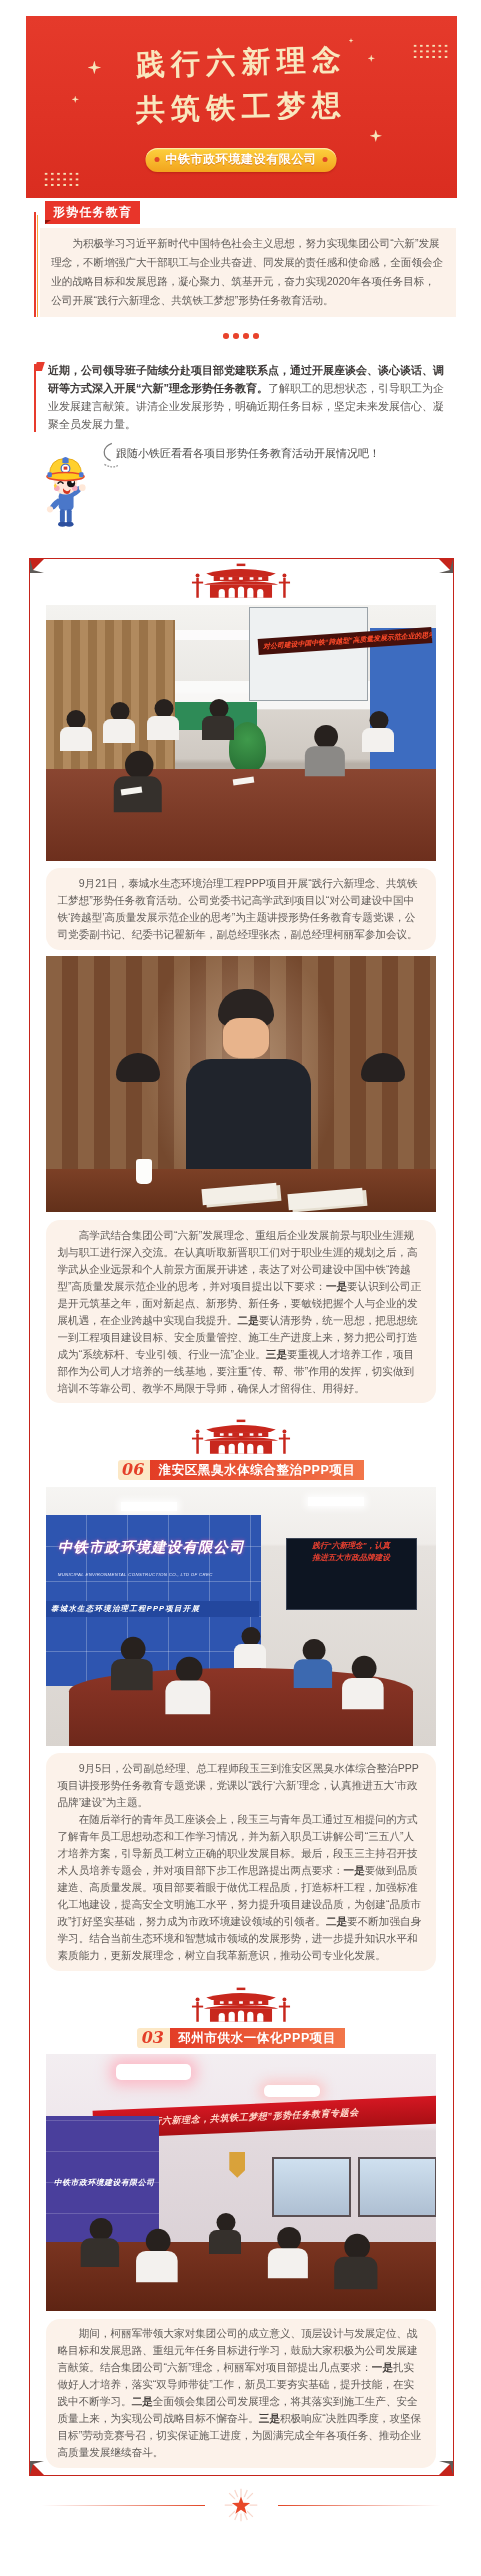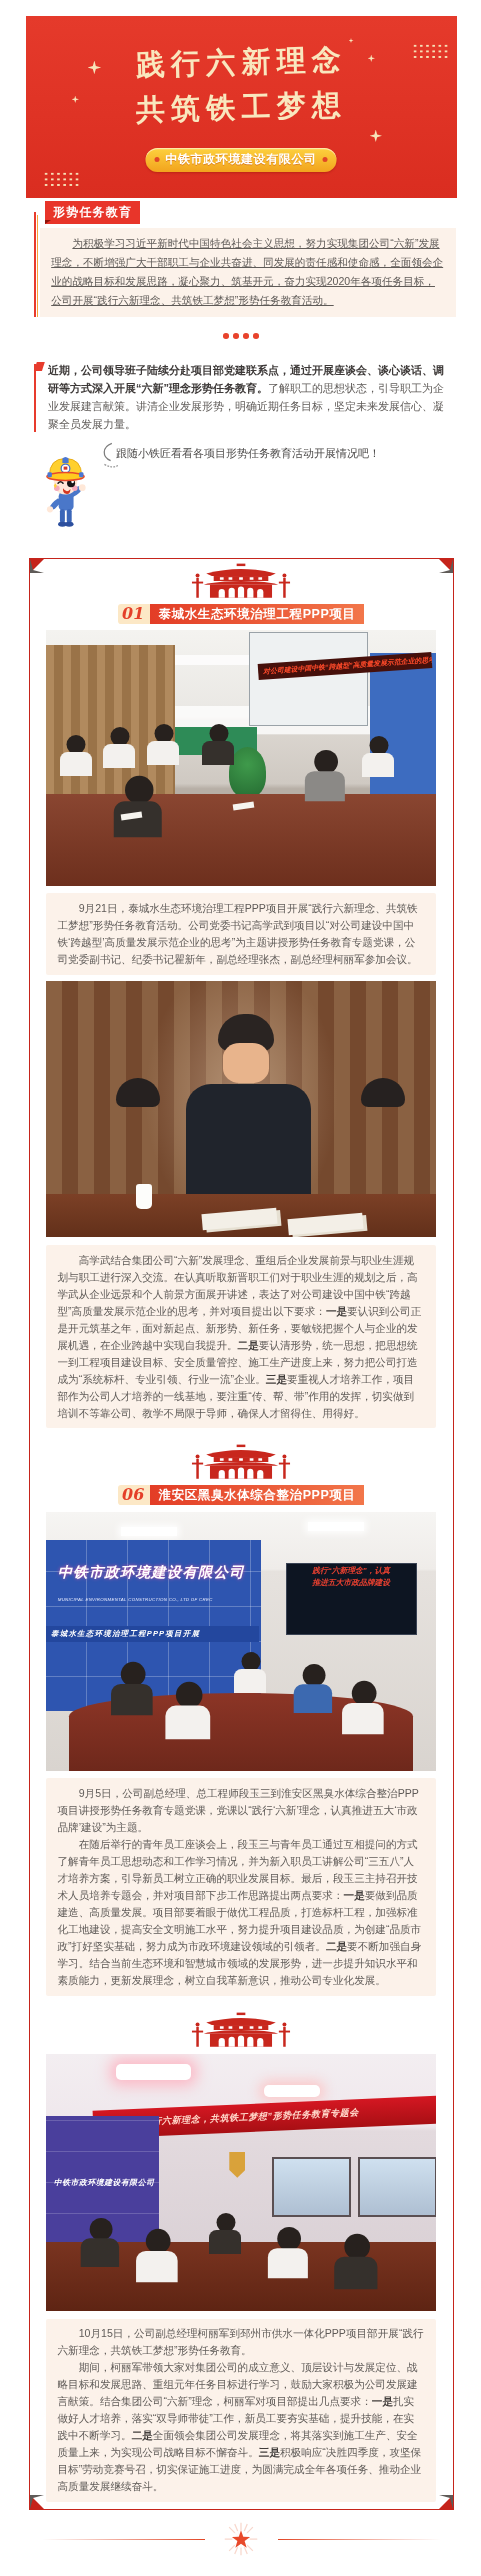--- a/index.html
+++ b/index.html
@@ -24,21 +24,21 @@
   .pill{position:absolute;left:50%;transform:translateX(-50%);top:132px;height:24px;
         min-width:150px;padding:0 8.7px;border-radius:12px;
         background:linear-gradient(180deg,#fdd13f,#f2a31d);
         box-shadow:inset 0 1.2px 0 rgba(255,255,255,.55),0 1.2px 1.9px rgba(140,20,10,.35);
         display:flex;align-items:center;gap:6.2px;}
   .pill-dot{width:5px;height:5px;border-radius:50%;background:#e04726;flex:0 0 auto;}
   .pill-text{color:#ffffff;font-weight:bold;font-size:12px;letter-spacing:0.6px;
         text-shadow:0 0.6px 0.6px rgba(190,70,20,.45);white-space:nowrap;}
 
   
-  .intro-wrap{position:relative;margin-top:3.7px;text-decoration:underline;}
+  .intro-wrap{position:relative;margin-top:3.7px;}
   .intro-label{display:inline-block;margin-left:45px;background:#e8352a;color:#fff;
         font-weight:bold;font-size:12px;letter-spacing:1.2px;padding:2.5px 8px 3.1px;}
   .label-fold{position:absolute;left:45px;top:19px;width:0;height:0;
         border-top:4.4px solid #8f140b;border-right:6.2px solid transparent;}
   .intro-rail-red{position:absolute;left:34px;top:11.2px;bottom:0;width:1.6px;background:#e73b2d;}
   .intro-rail-gold{position:absolute;left:37px;top:13.7px;bottom:0;width:1.1px;background:#f6a63a;}
   .intro-box{width:394px;margin:3.7px auto 0 40px;background:#fcf2ea;
         padding:6.9px 11.2px;font-size:10.6px;line-height:19px;}
   .intro-box p{margin:0;text-indent:2em;}
 
@@ -72,21 +72,21 @@
   .proj-section{margin-top:2.5px;}
   .proj-section + .proj-section{margin-top:16px;}
   .gate-icon{display:flex;justify-content:center;}
   .sec-heading{display:flex;justify-content:center;align-items:stretch;margin-top:5px;height:20px;}
   .sec-num{background:#fce8c6;color:#e43f28;font-family:"DejaVu Serif","Liberation Serif",serif;
         font-style:italic;font-weight:bold;font-size:16px;line-height:20px;padding:0 5.6px 0 4.4px;
         border-radius:3.1px 0 0 3.1px;}
   .sec-title{background:linear-gradient(90deg,#e33d26,#f2764a);color:#fff;font-weight:bold;
         font-size:12.5px;line-height:20px;padding:0 8.7px;letter-spacing:0.6px;}
 
-  .text-box{width:367px;margin:7.5px auto 0;background:#fcf2ea;border-radius:2px;
+  .text-box{width:367px;margin:7.5px auto 0;background:#fcf2ea;border-radius:14px;
         padding:6.9px 11.2px;font-size:10.6px;line-height:17px;color:#5f5b58;}
   .text-box p{margin:0;text-indent:2em;}
   .text-box .b{font-weight:bold;color:#403c3a;}
 
   
   .photo{position:relative;width:390px;height:256px;margin:6.2px auto 0;overflow:hidden;
         background:#e9e6e2;}
   .photo i{display:block;position:absolute;}
   .person{position:absolute;width:35px;height:41px;}
   .person::before{content:"";position:absolute;left:50%;transform:translateX(-50%);top:0;
@@ -280,24 +280,20 @@
         <rect x="30" y="35" width="100" height="21"></rect>
         <g fill="#fff">
           <path d="M44,56 v-9 a5,5 0 0 1 10,0 v9 Z"></path>
           <path d="M60,56 v-11 a5,5 0 0 1 10,0 v11 Z"></path>
           <path d="M75,56 v-13 a5,5 0 0 1 10,0 v13 Z"></path>
           <path d="M90,56 v-11 a5,5 0 0 1 10,0 v11 Z"></path>
           <path d="M106,56 v-9 a5,5 0 0 1 10,0 v9 Z"></path>
         </g>
       </svg>
     </div>
-    <div class="sec-heading">
-      <span class="sec-num">01</span>
-      <span class="sec-title">泰城水生态环境治理工程PPP项目</span>
-    </div>
     <div>
             <div class="photo mw">
               <i class="mw-lights"></i>
               <i class="mw-curtain"></i>
               <i class="mw-screen"></i>
               <i class="mw-bluewall"></i>
               <i class="mw-led"><span>对公司建设中国中铁“跨越型”高质量发展示范企业的思考</span></i>
               <i class="mw-green"></i>
               <i class="mw-plant"></i>
               <i class="mw-table"></i>
@@ -412,39 +408,42 @@
         <rect x="30" y="35" width="100" height="21"></rect>
         <g fill="#fff">
           <path d="M44,56 v-9 a5,5 0 0 1 10,0 v9 Z"></path>
           <path d="M60,56 v-11 a5,5 0 0 1 10,0 v11 Z"></path>
           <path d="M75,56 v-13 a5,5 0 0 1 10,0 v13 Z"></path>
           <path d="M90,56 v-11 a5,5 0 0 1 10,0 v11 Z"></path>
           <path d="M106,56 v-9 a5,5 0 0 1 10,0 v9 Z"></path>
         </g>
       </svg>
     </div>
+    <div class="sec-heading">
+      <span class="sec-num">03</span>
+      <span class="sec-title">邳州市供水一体化PPP项目</span>
+    </div>
     <div>
             <div class="photo ml" style="height: 257px;">
               <i class="ml-glow1"></i>
               <i class="ml-glow2"></i>
               <i class="ml-led"><span>邳州项目“践行六新理念，共筑铁工梦想”形势任务教育专题会</span></i>
               <i class="ml-wall"></i>
               <i class="ml-cn"><span>中铁市政环境建设有限公司</span></i>
               <i class="ml-win" style="left:58%"></i>
               <i class="ml-win" style="left:80%"></i>
               <i class="ml-pennant"></i>
               <i class="ml-table"></i>
               <b class="person dark" style="left:37px;top:168px;transform:scale(1.2)"></b>
               <b class="person" style="left:94px;top:181px;transform:scale(1.3)"></b>
               <b class="person dark" style="left:162px;top:159px"></b>
               <b class="person" style="left:225px;top:178px;transform:scale(1.25)"></b>
               <b class="person dark" style="left:293px;top:187px;transform:scale(1.35)"></b>
             </div>
             <div class="text-box">
-              <p><span>10月15日，公司副总经理柯丽军到邳州市供水一体化PPP项目部开展“践行六新理念，共筑铁工梦想”形势任务教育。</span></p>
               <p><span>期间，柯丽军带领大家对集团公司的成立意义、顶层设计与发展定位、战略目标和发展思路、重组元年任务目标进行学习，鼓励大家积极为公司发展建言献策。结合集团公司“六新”理念，柯丽军对项目部提出几点要求：</span><span class="b">一是</span><span>扎实做好人才培养，落实“双导师带徒”工作，新员工要夯实基础，提升技能，在实践中不断学习。</span><span class="b">二是</span><span>全面领会集团公司发展理念，将其落实到施工生产、安全质量上来，为实现公司战略目标不懈奋斗。</span><span class="b">三是</span><span>积极响应“决胜四季度，攻坚保目标”劳动竞赛号召，切实保证施工进度，为圆满完成全年各项任务、推动企业高质量发展继续奋斗。</span></p>
             </div>
           </div>
   </section>
 </div>
   </div>
 
   <div class="footer-divider">
     <div class="fd-line left"></div>
     <div class="fd-line right"></div>

